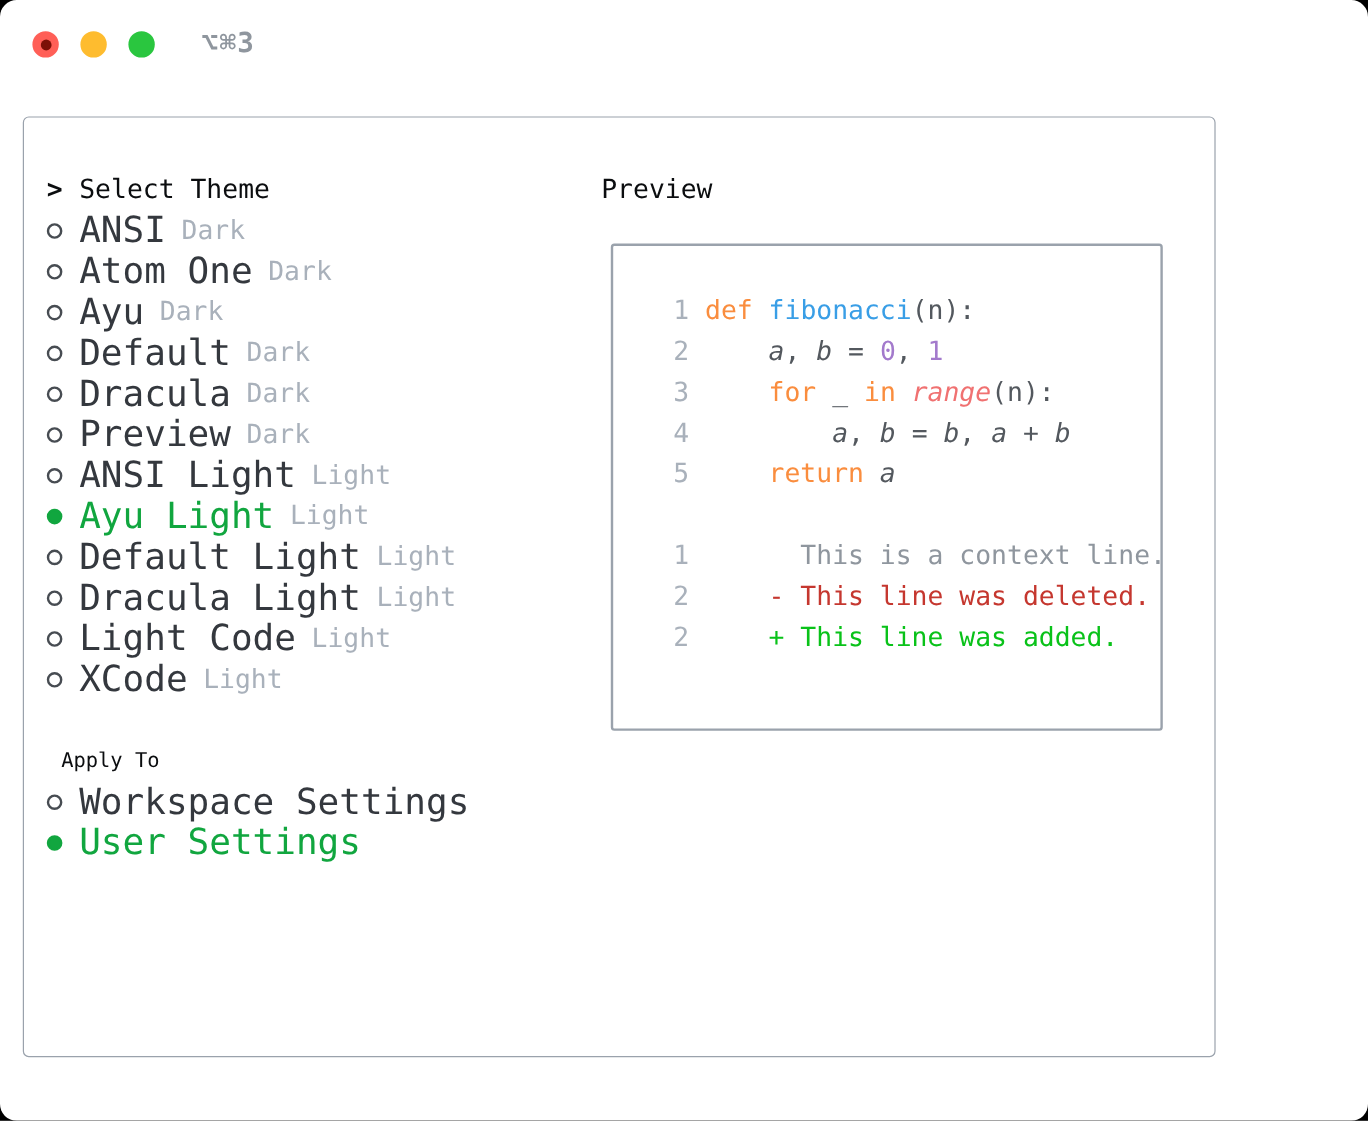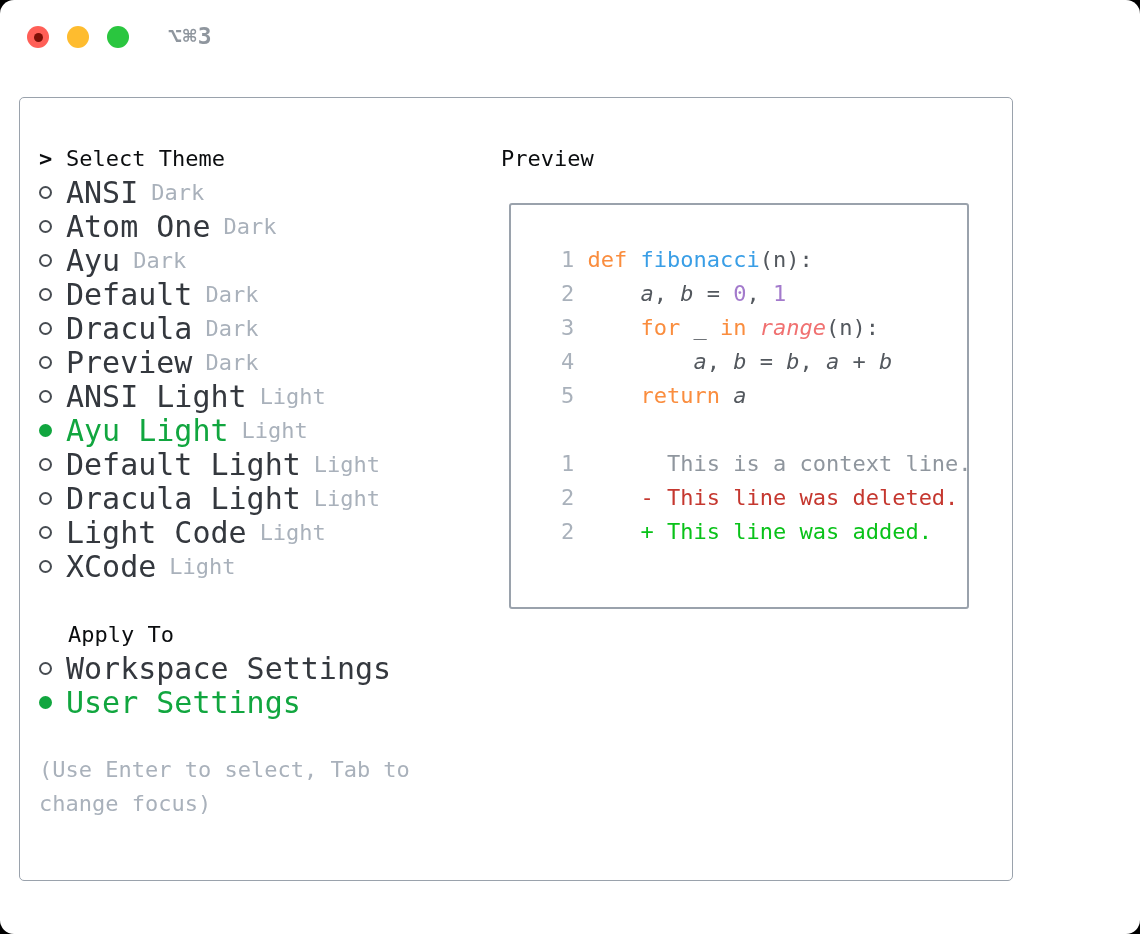--- a/index.html
+++ b/index.html
@@ -41,21 +41,21 @@
   .radio{
     box-sizing:border-box;width:13px;height:13px;border-radius:50%;
     border:2px solid var(--radio_ring);
   }
   .row.selected .radio{background:var(--selection_green);border-color:var(--selection_green);}
   .row.selected .name{color:var(--selection_green);}
   .prompt{font-weight:bold;color:var(--header_text);font-size:22px;}
   .h{font-weight:normal;color:var(--header_text);font-size:22px;}
   .name{color:var(--item_text);font-size:30px;}
   .badge{color:var(--muted);font-size:22px;margin-left:13px;}
-  .apply-header{color:var(--header_text);font-size:22px;margin-left:29px;}
+  .apply-header{color:var(--header_text);font-size:17px;margin-left:12px;}
   .gap1{height:34px;}
   .hint{
     color:var(--muted);font-size:22px;line-height:34px;width:440px;
     white-space:normal;
   }
   
   .preview-header{position:absolute;left:481px;top:43px;}
   .preview-box{
     position:absolute;left:489px;top:105px;width:460px;height:406px;
     border:2px solid var(--panel_border);border-radius:3px;
@@ -180,21 +180,20 @@
     <span class="name">Workspace Settings</span>
   </div>
 
   <div class="row apply-item selected">
     <span class="mk"><span class="radio"></span></span>
     <span class="name">User Settings</span>
   </div>
 </div>
 
       <div class="gap1"></div>
-      <div class="hint">(Use Enter to select, Tab to change focus)</div>
     </div>
 
     <div class="preview-header row">
       <span class="h">Preview</span>
     </div>
 
     <div class="preview-box">
       <pre id="code"><div class="code-line"><span class="ln">1 </span><span class="tk-keyword">def</span><span> </span><span class="tk-function">fibonacci</span><span>(n):</span></div><div class="code-line"><span class="ln">2 </span><span>    </span><span class="tk-var">a</span><span>, </span><span class="tk-var">b</span><span> = </span><span class="tk-number">0</span><span>, </span><span class="tk-number">1</span></div><div class="code-line"><span class="ln">3 </span><span>    </span><span class="tk-keyword">for</span><span> _ </span><span class="tk-keyword">in</span><span> </span><span class="tk-builtin">range</span><span>(n):</span></div><div class="code-line"><span class="ln">4 </span><span>        </span><span class="tk-var">a</span><span>, </span><span class="tk-var">b</span><span> = </span><span class="tk-var">b</span><span>, </span><span class="tk-var">a</span><span> + </span><span class="tk-var">b</span></div><div class="code-line"><span class="ln">5 </span><span>    </span><span class="tk-keyword">return</span><span> </span><span class="tk-var">a</span></div><div class="code-line"><span class="ln">  </span></div><div class="code-line"><span class="ln">1 </span><span class="tk-context">      This is a context line.</span></div><div class="code-line"><span class="ln">2 </span><span class="tk-deleted">    - This line was deleted.</span></div><div class="code-line"><span class="ln">2 </span><span class="tk-added">    + This line was added.</span></div></pre>
     </div>
 

